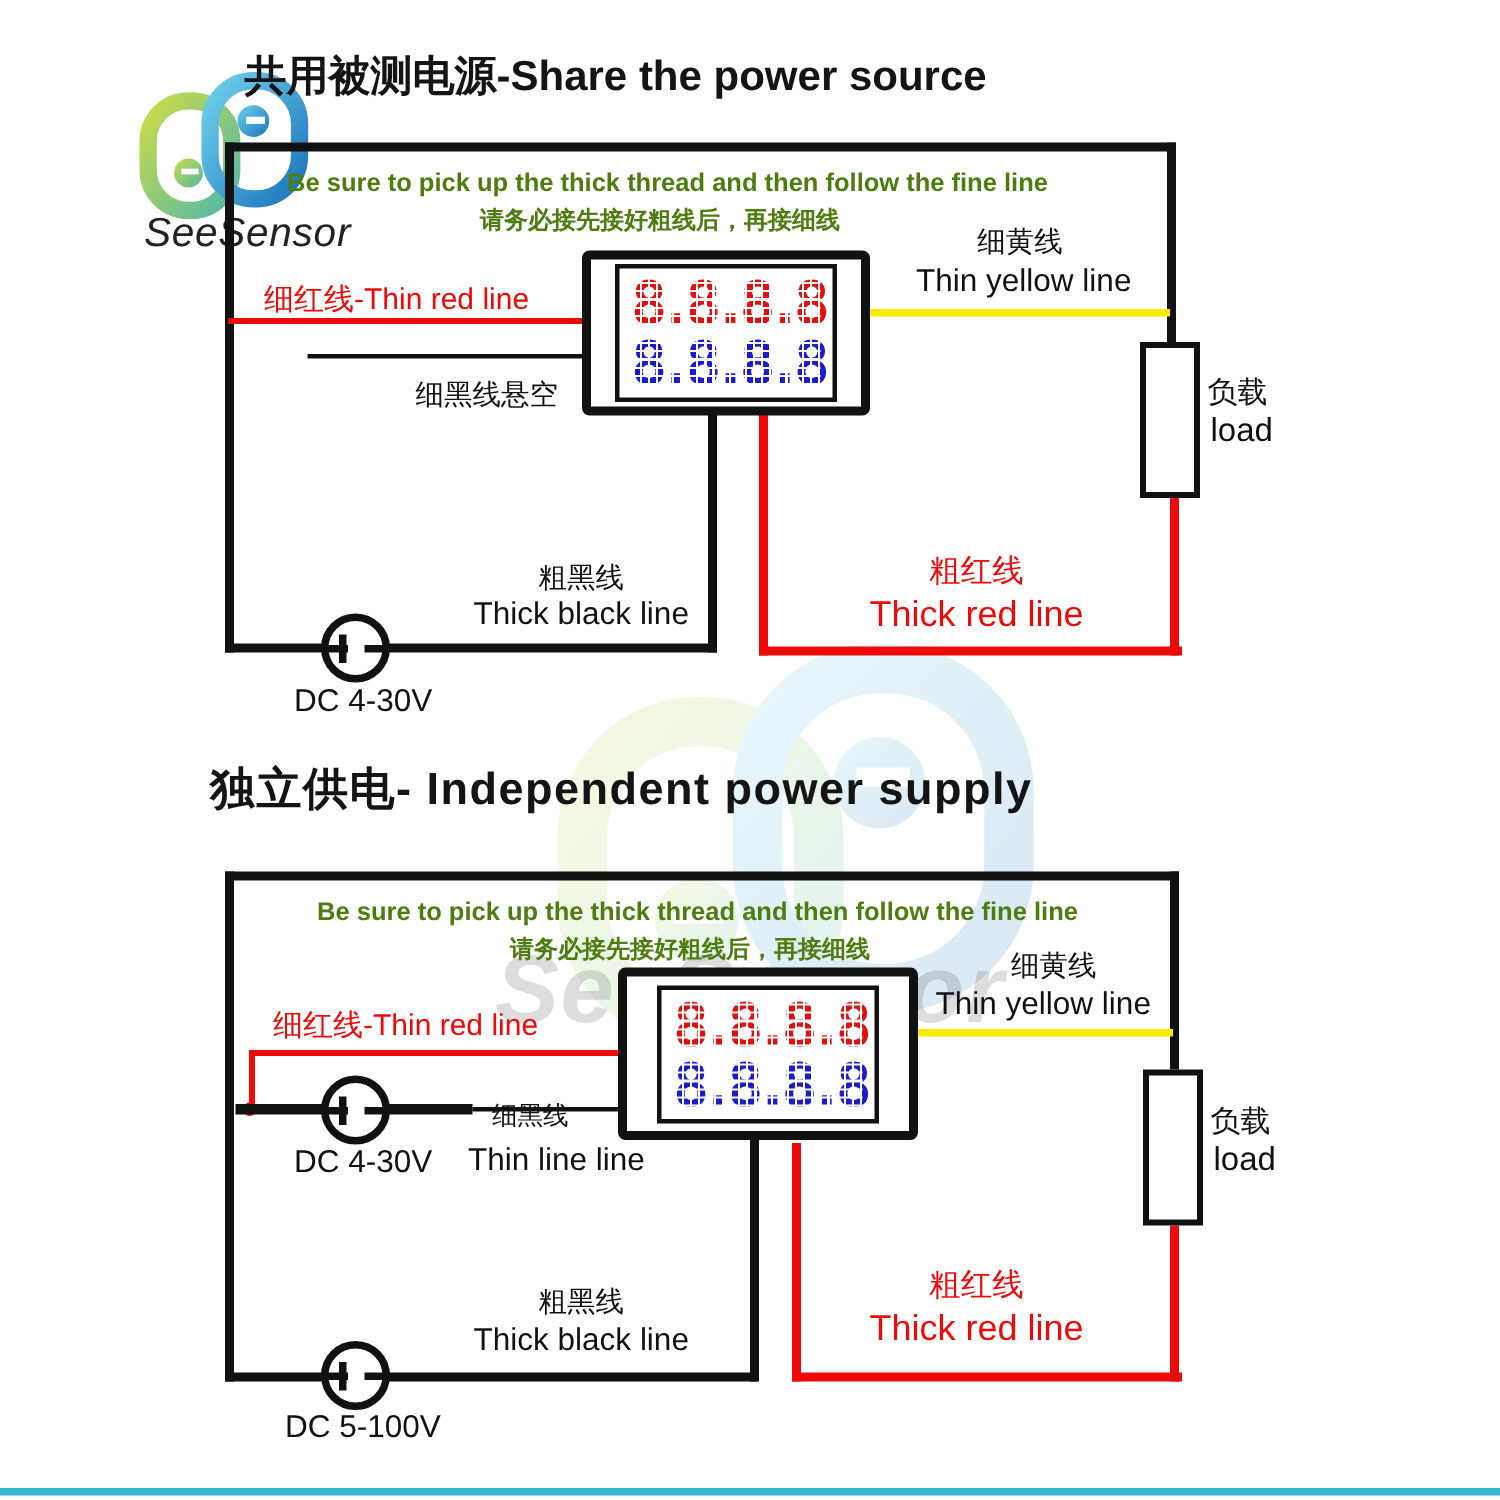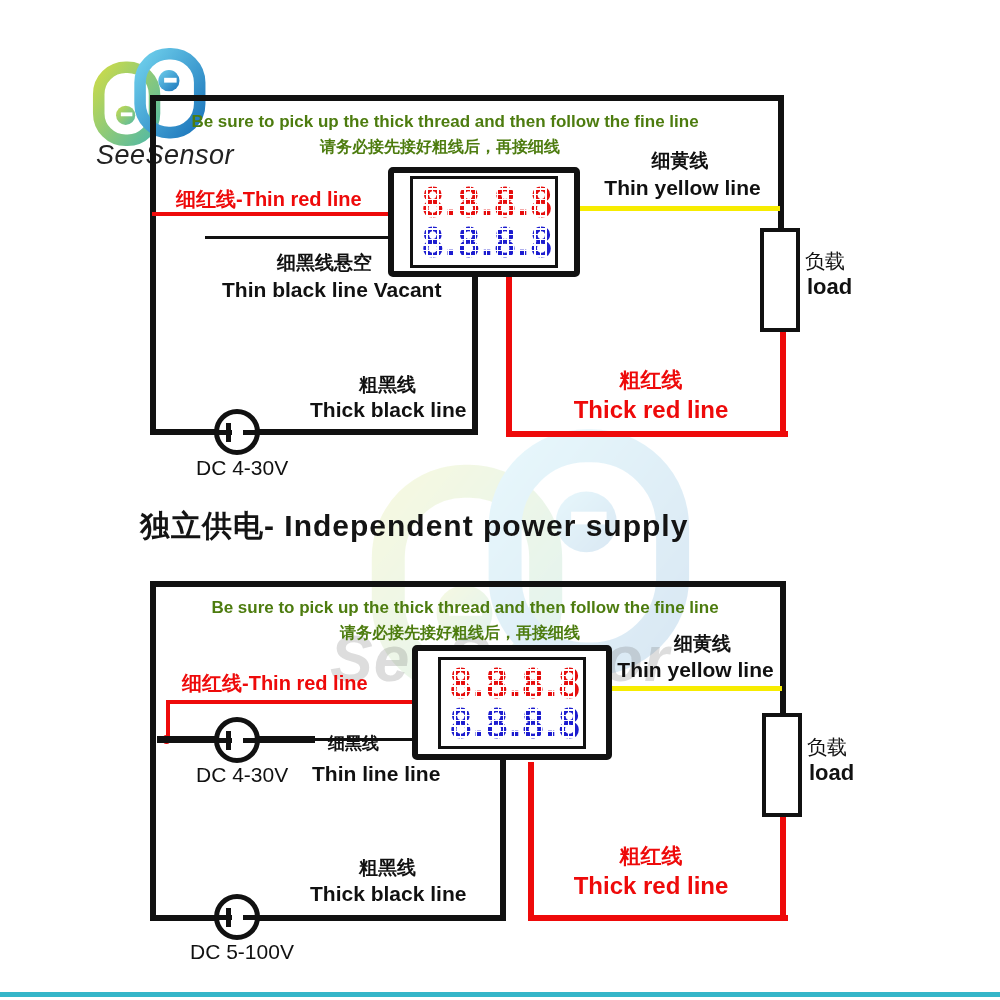--- a/index.html
+++ b/index.html
@@ -7,21 +7,21 @@
   #page {
     position:relative; width:1000px; height:1000px; background:#ffffff;
     font-family:"Liberation Sans", sans-serif; overflow:hidden;
   }
   .abs { position:absolute; }
   .wire { position:absolute; background:#111; }
   .wire.red { background:#ee0a0a; }
   .wire.yellow { background:#f7ec00; }
   .wire.thin { }
   .lbl { position:absolute; white-space:nowrap; color:#111; }
-  .b { font-weight:bold; }
+  .b { font-weight:normal; }
   .red-t { color:#ee0a0a;text-align:right; }
   
   .dcsrc {
     position:absolute; width:46px; height:46px; background:#fff;
     border:5px solid #111; border-radius:50%;
   }
   .dcsrc .lbar { position:absolute; left:-1px; top:16px; width:14px; height:5px; background:#111; }
   .dcsrc .plusv { position:absolute; left:7px; top:9px; width:5px; height:19px; background:#111; }
   .dcsrc .rbar { position:absolute; right:-1px; top:16px; width:13px; height:5px; background:#111; }
   
@@ -97,20 +97,21 @@
     </defs>
     <rect x="7" y="20" width="58" height="76" rx="28" fill="none" stroke="url(#lg1)" stroke-width="12"></rect>
     <circle cx="35" cy="70" r="10" fill="url(#lg1)"></circle>
     <rect x="50" y="6" width="62" height="82" rx="30" fill="none" stroke="url(#lg2)" stroke-width="12"></rect>
     <circle cx="80" cy="34" r="11" fill="url(#lg2)"></circle>
     <rect x="75" y="31" width="13" height="5" fill="#fff"></rect>
     <rect x="30" y="67" width="12" height="4" fill="#fff"></rect>
   </svg>
   <div class="logo-text" style="left:96px; top:140px; font-size:27px;">SeeSensor</div>
 
+  <div class="title" style="left:163px; top:32px; font-size:28px;">共用被测电源-Share the power source</div>
 
   <div class="wire" style="left:150px; top:95px; width:634px; height:6px;"></div>
   <div class="wire" style="left:150px; top:95px; width:6px; height:340px;"></div>
   <div class="wire" style="left:778px; top:95px; width:6px; height:137px;"></div>
   <div class="wire" style="left:150px; top:429px; width:328px; height:6px;"></div>
   <div class="wire" style="left:472px; top:274px; width:6px; height:161px;"></div>
 
   <div class="wire red" style="left:506px; top:276px; width:6px; height:161px;"></div>
   <div class="wire red" style="left:506px; top:431px; width:282px; height:6px;"></div>
   <div class="wire red" style="left:780px; top:330px; width:6px; height:107px;"></div>
@@ -137,21 +138,20 @@
     <span class="plusv"></span>
     <span class="rbar"></span>
   </div>
 
   <div class="note" style="left:180px; top:112px; width:530px; text-align:center; font-size:17px;">Be sure to pick up the thick thread and then follow the fine line</div>
   <div class="note" style="left:180px; top:137px; width:520px; text-align:center; font-size:16px;">请务必接先接好粗线后，再接细线</div>
   <div class="lbl b red-t" style="left:176px; top:186px; font-size:20px;">细红线-Thin red line</div>
   <div class="lbl b" style="left:585px; top:148px; width:190px; text-align:center; font-size:19px;">细黄线</div>
   <div class="lbl b" style="left:585px; top:176px; width:195px; text-align:center; font-size:21px;">Thin yellow line</div>
   <div class="lbl b" style="left:277px; top:250px; font-size:19px;">细黑线悬空</div>
-  <div class="lbl b" style="left:222px; top:278px; font-size:21px;">Thin black line Vacant</div>
   <div class="lbl b" style="left:310px; top:372px; width:155px; text-align:center; font-size:19px;">粗黑线</div>
   <div class="lbl b" style="left:310px; top:398px; width:155px; text-align:center; font-size:21px;">Thick black line</div>
   <div class="lbl b red-t" style="left:565px; top:366px; width:172px; text-align:center; font-size:21px;">粗红线</div>
   <div class="lbl b red-t" style="left:565px; top:396px; width:172px; text-align:center; font-size:24px;">Thick red line</div>
   <div class="lbl" style="left:805px; top:248px; font-size:20px;">负载</div>
   <div class="lbl b" style="left:807px; top:274px; font-size:22px;">load</div>
   <div class="lbl" style="left:196px; top:456px; font-size:21px;">DC 4-30V</div>
 
   <div class="title" style="left:140px; top:506px; font-size:30px; letter-spacing:1px;">独立供电- Independent power supply</div>
 

